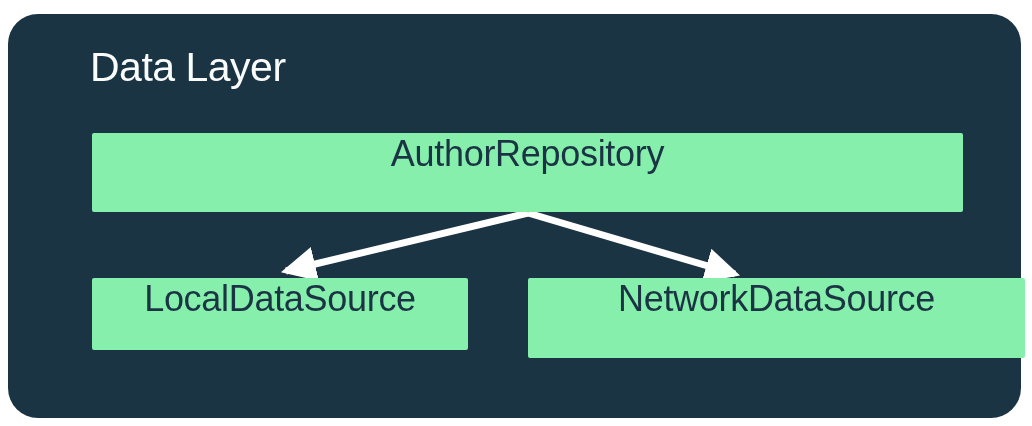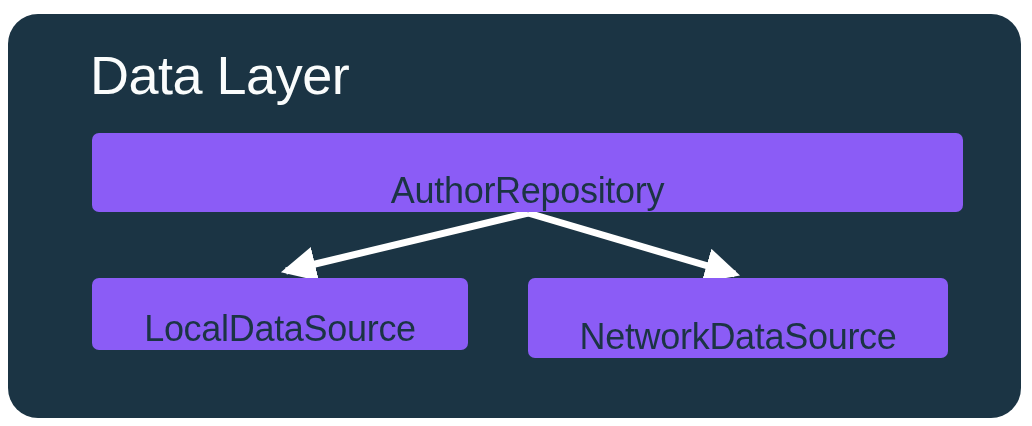--- a/index.html
+++ b/index.html
@@ -21,33 +21,33 @@
     top: 14px;
     width: 1013px;
     height: 404px;
     background: #1b3444;
     border-radius: 30px;
   }
   .layer-title {
     position: absolute;
     left: 82px;
     top: 30px;
-    font-size: 54px;
+    font-size: 41px;
     font-weight: 400;
     letter-spacing: -0.5px;
     color: #fafcfc;
     line-height: 1.15;
     white-space: nowrap;
   }
   .node {
     position: absolute;
-    background: #8b5cf6;
-    border-radius: 7px;
+    background: #86efac;
+    border-radius: 2px;
     display: flex;
-    align-items: flex-end;
+    align-items: flex-start;
     justify-content: center;
     color: #1b3444;
     font-size: 36px;
     font-weight: 400;
     letter-spacing: -0.3px;
     white-space: nowrap;
   }
   .node-repository {
     left: 84px;
     top: 119px;
@@ -56,21 +56,21 @@
   }
   .node-local {
     left: 84px;
     top: 264px;
     width: 376px;
     height: 72px;
   }
   .node-network {
     left: 520px;
     top: 264px;
-    width: 420px;
+    width: 497px;
     height: 80px;
   }
   .edges-svg {
     position: absolute;
     left: 0;
     top: 0;
     width: 1013px;
     height: 404px;
     pointer-events: none;
   }

